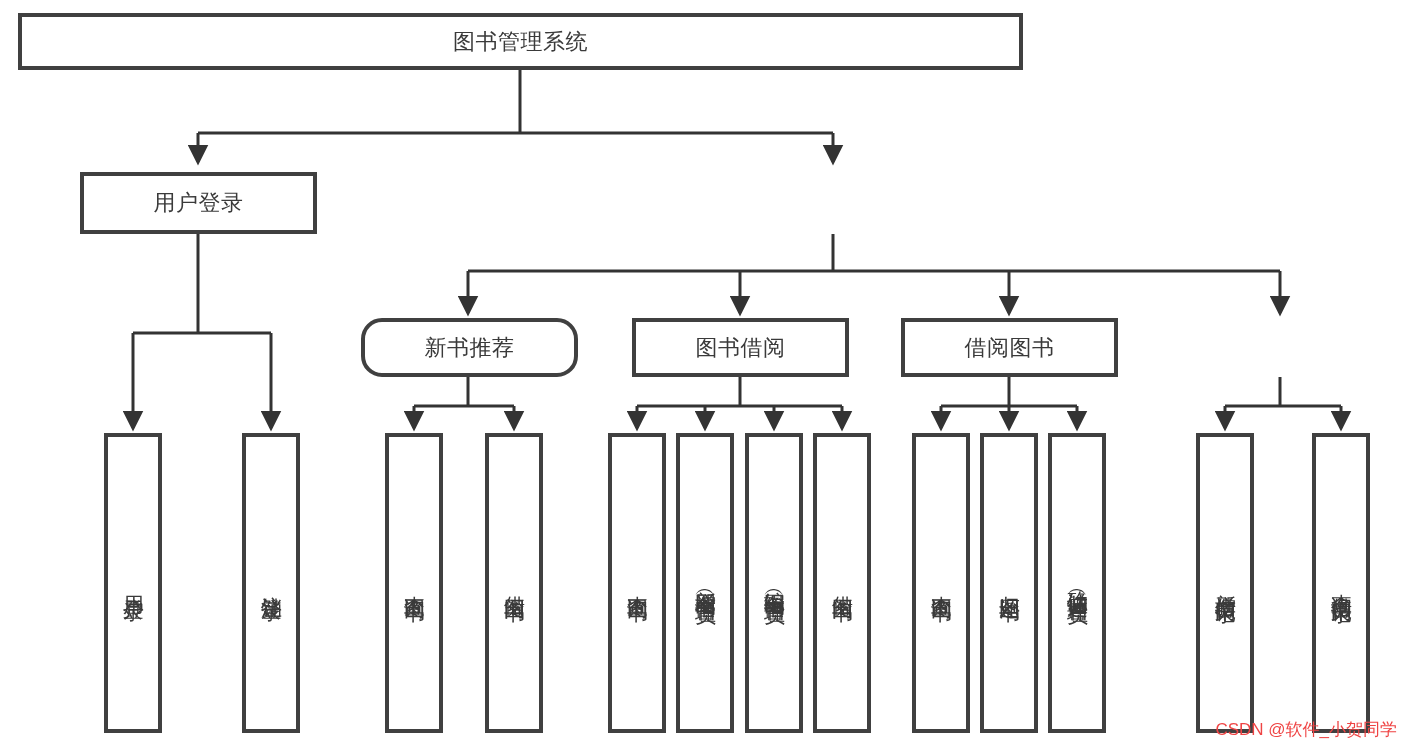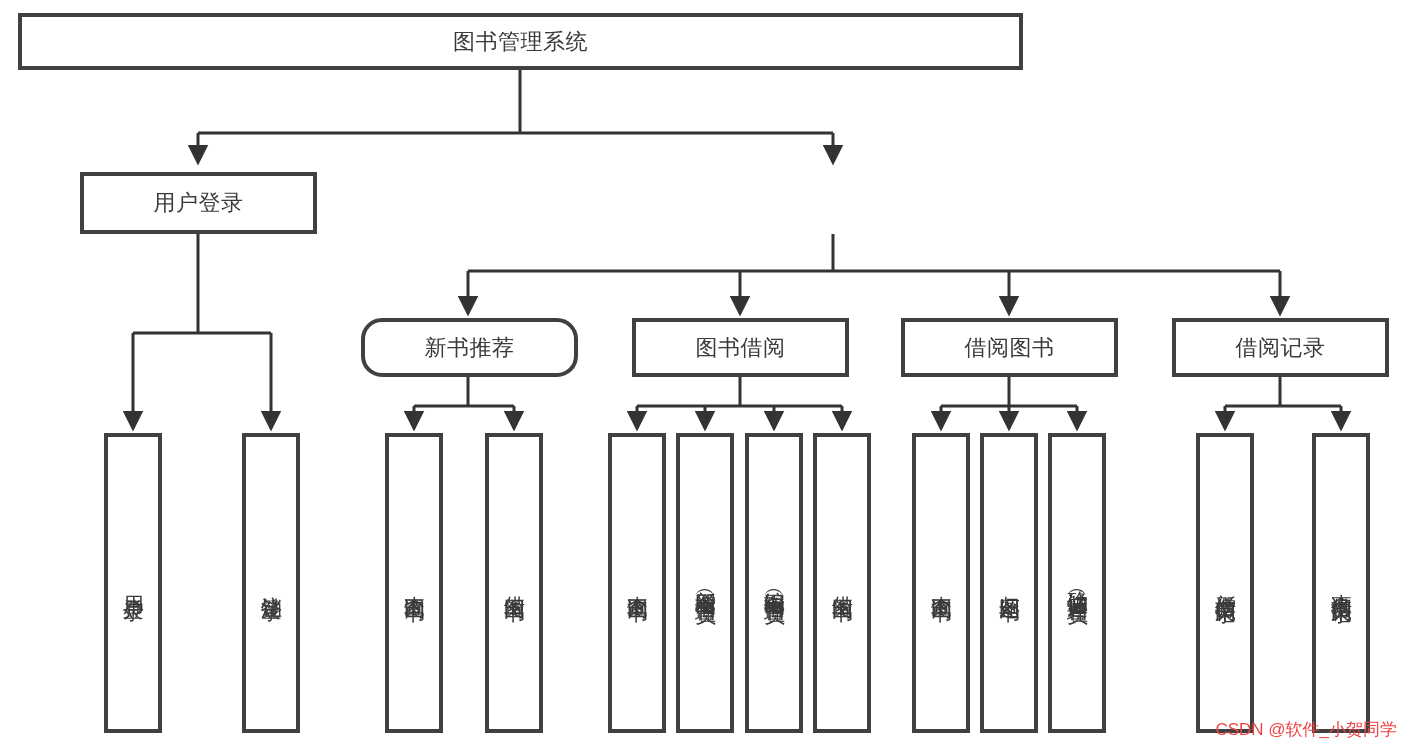--- a/index.html
+++ b/index.html
@@ -143,23 +143,20 @@
 
   <div class="node-box level-3" style="left:361px; top:318px; width:217px; height:59px;border-radius:21px;">
     <span class="node-label">新书推荐</span>
   </div>
   <div class="node-box level-3" style="left:632px; top:318px; width:217px; height:59px;">
     <span class="node-label">图书借阅</span>
   </div>
   <div class="node-box level-3" style="left:901px; top:318px; width:217px; height:59px;">
     <span class="node-label">借阅图书</span>
   </div>
-  <div class="node-box level-3" style="left:1172px; top:318px; width:217px; height:59px;">
-    <span class="node-label">借阅记录</span>
-  </div>
 
   <div class="node-box vertical" style="left:104px; top:433px; width:58px; height:300px;">
     <span class="node-label">用户登录</span>
   </div>
   <div class="node-box vertical" style="left:242px; top:433px; width:58px; height:300px;">
     <span class="node-label">注销登录</span>
   </div>
 
   <div class="node-box vertical" style="left:385px; top:433px; width:58px; height:300px;">
     <span class="node-label">查询图书</span>

